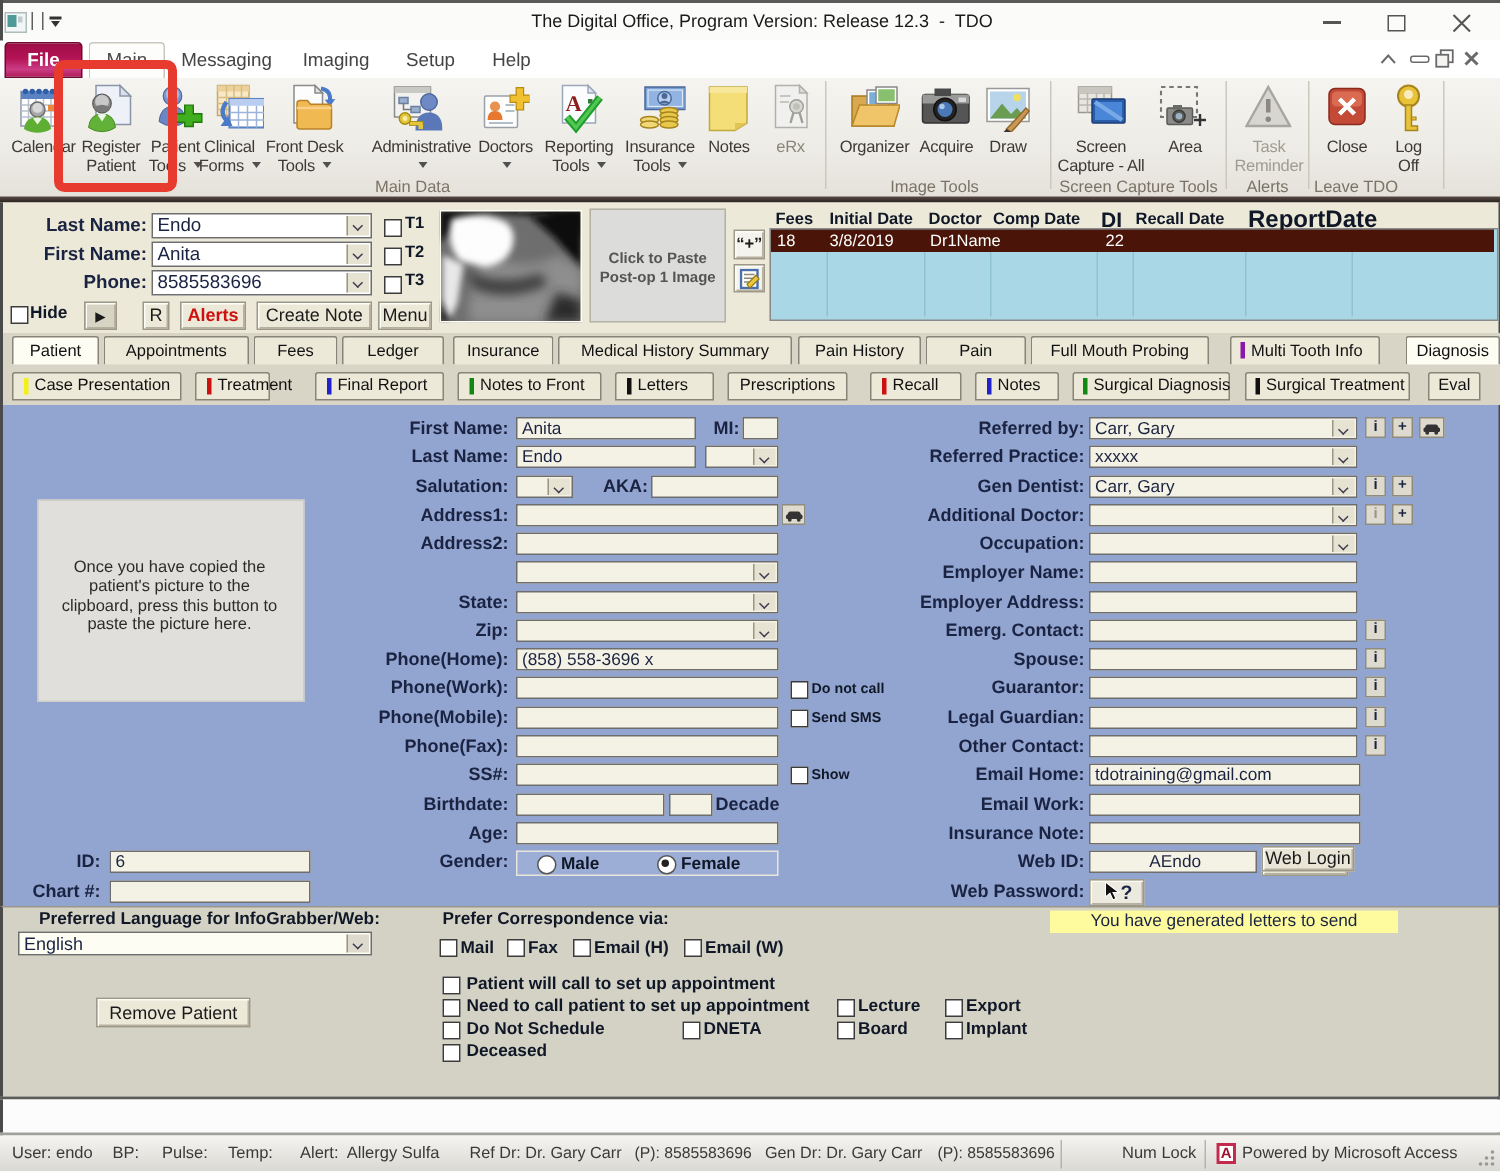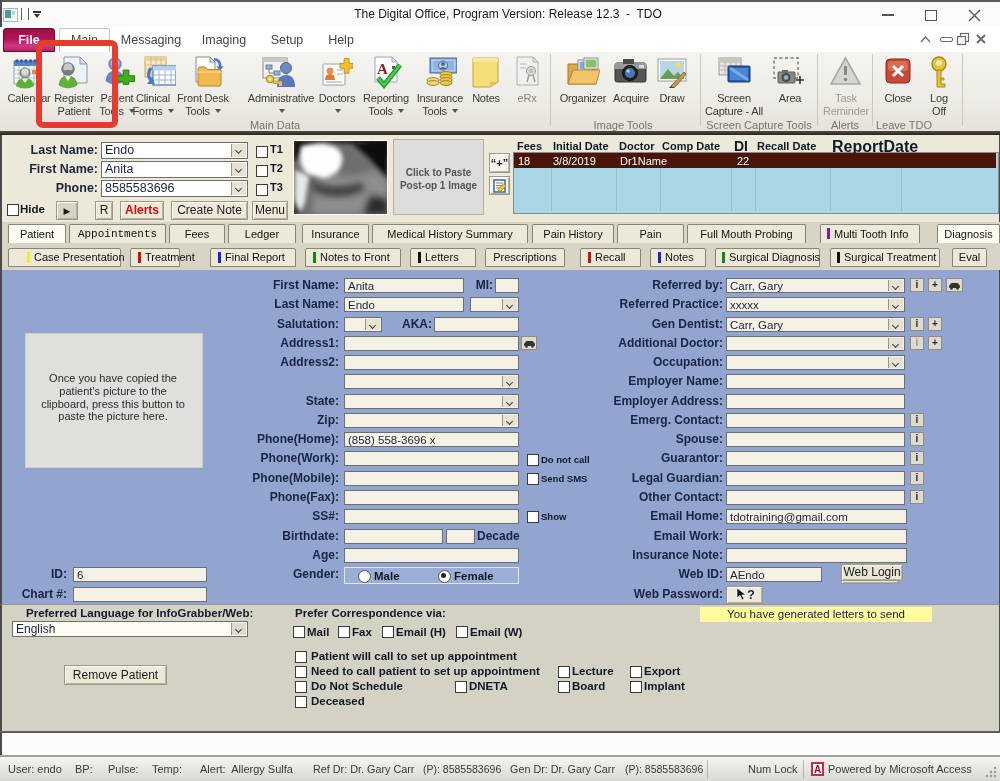--- a/index.html
+++ b/index.html
@@ -379,31 +379,31 @@
     <div class="a" style="left:660px;top:168px;width:1px;height:43px;background:#8fc3d4;"></div>
     <div class="a" style="left:731px;top:168px;width:1px;height:43px;background:#8fc3d4;"></div>
     <div class="a" style="left:755px;top:168px;width:1px;height:43px;background:#8fc3d4;"></div>
     <div class="a" style="left:830px;top:168px;width:1px;height:43px;background:#8fc3d4;"></div>
     <div class="a" style="left:901px;top:168px;width:1px;height:43px;background:#8fc3d4;"></div>
   </div>
 
   <div class="a" style="left:0;top:222px;width:1000px;height:48px;background:#d9d5c6;border-left:2px solid #4a4a4a;box-sizing:border-box;"></div>
   <div id="tabs">
     <div class="tab1" style="left:8px;width:58px;background:#fdfdf4;">Patient</div>
-    <div class="tab1" style="left:69px;width:97px;font-family:Liberation Mono, monospace;">Appointments</div>
+    <div class="tab1" style="left:69px;width:97px;">Appointments</div>
     <div class="tab1" style="left:169px;width:56px;">Fees</div>
     <div class="tab1" style="left:228px;width:68px;">Ledger</div>
     <div class="tab1" style="left:302px;width:67px;">Insurance</div>
     <div class="tab1" style="left:372px;width:156px;">Medical History Summary</div>
     <div class="tab1" style="left:532px;width:82px;">Pain History</div>
     <div class="tab1" style="left:617px;width:67px;">Pain</div>
     <div class="tab1" style="left:687px;width:119px;">Full Mouth Probing</div>
     <div class="tab1" style="left:820px;width:100px;text-align:left;padding-left:6px;font-size:11px;"><span class="bar" style="background:#8c18a8"></span>Multi Tooth Info</div>
     <div class="tab1" style="left:937px;width:63px;background:#fdfdf4;">Diagnosis</div>
-    <div class="tab2" style="left:8px;width:113px;padding-left:18px;"><span class="bar" style="background:#f2ef1a"></span>Case Presentation</div>
+    <div class="tab2" style="left:8px;width:113px;padding-left:7px;"><span class="bar" style="background:#f2ef1a"></span>Case Presentation</div>
     <div class="tab2" style="left:130px;width:50px;padding-left:7px;"><span class="bar" style="background:#cc1111"></span>Treatment</div>
     <div class="tab2" style="left:210px;width:86px;padding-left:7px;"><span class="bar" style="background:#2222cc"></span>Final Report</div>
     <div class="tab2" style="left:305px;width:96px;padding-left:7px;"><span class="bar" style="background:#118811"></span>Notes to Front</div>
     <div class="tab2" style="left:410px;width:66px;padding-left:7px;"><span class="bar" style="background:#111"></span>Letters</div>
     <div class="tab2" style="left:485px;width:80px;text-align:center;">Prescriptions</div>
     <div class="tab2" style="left:580px;width:61px;padding-left:7px;"><span class="bar" style="background:#cc1111"></span>Recall</div>
     <div class="tab2" style="left:650px;width:56px;padding-left:7px;"><span class="bar" style="background:#2222cc"></span>Notes</div>
     <div class="tab2" style="left:715px;width:105px;padding-left:6px;"><span class="bar" style="background:#118811"></span>Surgical Diagnosis</div>
     <div class="tab2" style="left:830px;width:110px;padding-left:6px;"><span class="bar" style="background:#111"></span>Surgical Treatment</div>
     <div class="tab2" style="left:952px;width:35px;text-align:center;">Eval</div>
@@ -535,21 +535,21 @@
     <div class="lbl" style="left:523px;top:491px;width:200px;">Other Contact:</div>
     <div class="inp" style="left:726px;top:490px;width:179px;"></div>
     <div class="sq" style="left:910px;top:490px;">i</div>
     <div class="lbl" style="left:523px;top:510px;width:200px;">Email Home:</div>
     <div class="inp" style="left:726px;top:509px;width:181px;">tdotraining@gmail.com</div>
     <div class="lbl" style="left:523px;top:530px;width:200px;">Email Work:</div>
     <div class="inp" style="left:726px;top:529px;width:181px;"></div>
     <div class="lbl" style="left:523px;top:549px;width:200px;">Insurance Note:</div>
     <div class="inp" style="left:726px;top:548px;width:181px;"></div>
     <div class="lbl" style="left:523px;top:568px;width:200px;">Web ID:</div>
-    <div class="inp" style="left:726px;top:567px;width:96px;">AEndo</div>
+    <div class="inp" style="left:726px;top:567px;width:112px;text-align:center;">AEndo</div>
     <div class="btn" style="left:841px;top:567px;width:58px;height:17px;line-height:15px;background:#e9e6d8;">Generate</div>
     <div class="lbl" style="left:523px;top:588px;width:200px;">Web Password:</div>
     <div class="btn" style="left:726px;top:586px;width:37px;height:18px;background:#eceadf;">
       <svg width="22" height="15" viewBox="0 0 22 15">
           <path d="M3 1 L3 11 L6 8.5 L8 13 L10 12 L8 8 L12 8 Z" fill="#111" stroke="#fff" stroke-width=".7"></path>
           <text x="13" y="12" font-size="13" font-weight="bold" fill="#1b2342" font-family="Liberation Sans">?</text>
         </svg>
     </div>
     <div class="btn" style="left:841px;top:564px;width:62px;height:17px;line-height:15px;background:#e9e6d8;">Web Login</div>
   </div>

